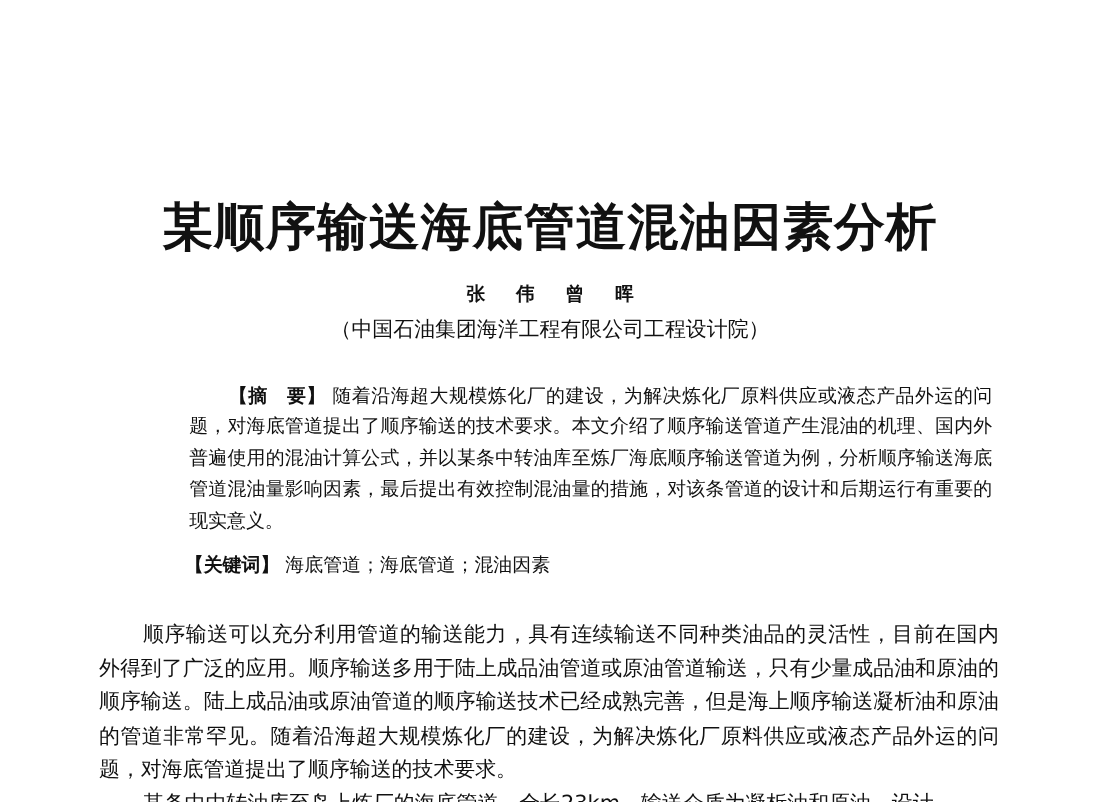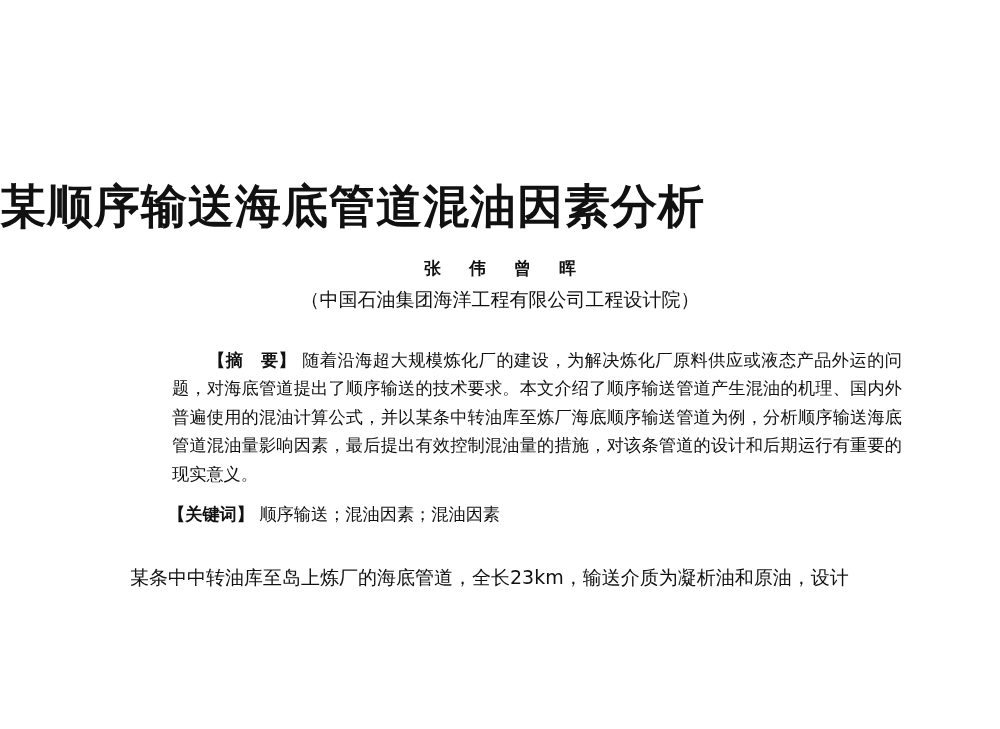--- a/index.html
+++ b/index.html
@@ -1,17 +1,17 @@
 <!DOCTYPE html>
 <html><head>
 <meta charset="utf-8">
 <style>
   html, body { margin: 0; padding: 0; background: #ffffff; }
   body { width: 1000px; height: 729px; overflow: hidden; position: relative; color: #111; font-family: "DejaVu Sans", sans-serif; }
-  .title { position: absolute; top: 176px; left: 0; width: 1000px; text-align: left; font-size: 46px; font-weight: bold; letter-spacing: 1px; line-height: 60px; }
+  .title { position: absolute; top: 176px; left: 0; width: 1000px; text-align: center; font-size: 46px; font-weight: bold; letter-spacing: 1px; line-height: 60px; }
   .authors { position: absolute; top: 256px; left: 0; width: 1000px; text-align: center; font-size: 17px; font-family: "DejaVu Serif", serif; font-weight: bold; line-height: 24px; }
   .authors span { margin: 0 14px; }
   .affil { position: absolute; top: 286px; left: 0; width: 1000px; text-align: center; font-size: 19px; line-height: 26px; }
   .abstract { position: absolute; top: 346px; left: 132px; width: 730px; font-family: "DejaVu Serif", serif; font-size: 17.2px; line-height: 28.4px; text-align: justify; margin-left: 40px; }
   .abstract .label { font-family: "DejaVu Sans", sans-serif; font-weight: bold; }
   .indent { text-indent: 36px; }
   .keywords { position: absolute; top: 500px; left: 168px; font-family: "DejaVu Serif", serif; font-size: 17.2px; line-height: 28px; }
   .keywords .label { font-family: "DejaVu Sans", sans-serif; font-weight: bold; margin-right: 0; }
   .body { position: absolute; top: 562px; left: 90px; width: 818px; font-size: 19px; line-height: 30.6px; text-align: justify; font-family: "DejaVu Sans", sans-serif; }
   .body p { margin: 0; text-indent: 40px; }
@@ -28,19 +28,20 @@
 
   <div class="affil">（中国石油集团海洋工程有限公司工程设计院）</div>
 
   <div class="abstract indent">
     <span class="label">【摘　要】</span>
     <span>随着沿海超大规模炼化厂的建设，为解决炼化厂原料供应或液态产品外运的问题，对海底管道提出了顺序输送的技术要求。本文介绍了顺序输送管道产生混油的机理、国内外普遍使用的混油计算公式，并以某条中转油库至炼厂海底顺序输送管道为例，分析顺序输送海底管道混油量影响因素，最后提出有效控制混油量的措施，对该条管道的设计和后期运行有重要的现实意义。</span>
   </div>
 
   <div class="keywords">
     <span class="label">【关键词】</span>
-    <span>顺序输送；混油因素；混油因素</span>
+    <span>海底管道；海底管道；混油因素</span>
   </div>
 
   <div class="body">
+    <p>顺序输送可以充分利用管道的输送能力，具有连续输送不同种类油品的灵活性，目前在国内外得到了广泛的应用。顺序输送多用于陆上成品油管道或原油管道输送，只有少量成品油和原油的顺序输送。陆上成品油或原油管道的顺序输送技术已经成熟完善，但是海上顺序输送凝析油和原油的管道非常罕见。随着沿海超大规模炼化厂的建设，为解决炼化厂原料供应或液态产品外运的问题，对海底管道提出了顺序输送的技术要求。</p>
     <p>某条中中转油库至岛上炼厂的海底管道，全长23km，输送介质为凝析油和原油，设计</p>
   </div>
 </div>
 
 </body></html>

